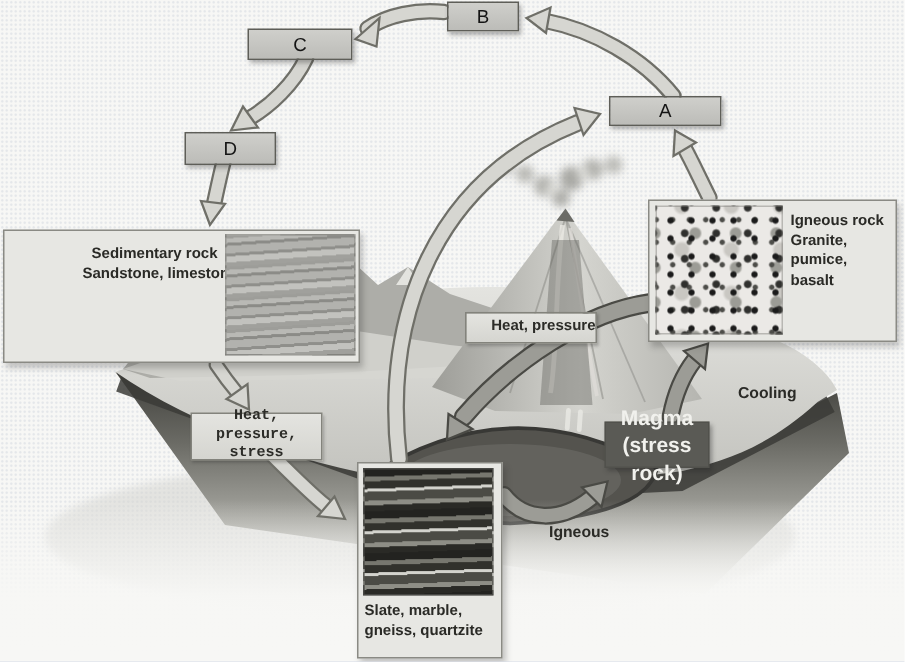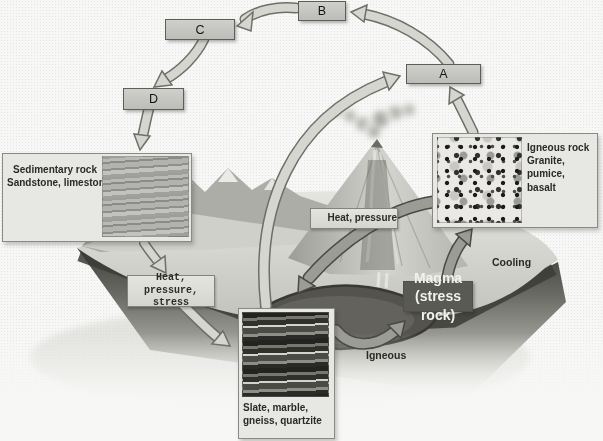--- a/index.html
+++ b/index.html
@@ -224,21 +224,21 @@
   <div class="slot" style="left:298px;top:1px;width:46px;height:18px;">
     <span>B</span>
   </div>
   <div class="slot" style="left:165px;top:19px;width:68px;height:19px;">
     <span>C</span>
   </div>
   <div class="slot" style="left:123px;top:88px;width:59px;height:20px;">
     <span>D</span>
   </div>
 
-  <div class="rockbox" style="left:2px;top:153px;width:188px;height:87px;">
+  <div class="rockbox" style="left:2px;top:153px;width:188px;height:87px;padding-left:48px;">
     <div class="rocktext" style="right:94px;top:9px;width:90px;text-align:right;">
       <div>Sedimentary rock</div>
       <div style="white-space:nowrap;">Sandstone, limestone</div>
     </div>
     <div class="rockimg tex-sed" style="right:2px;top:2px;width:87px;height:81px;"></div>
   </div>
 
   <div class="rockbox" style="left:432px;top:133px;width:164px;height:93px;">
     <div class="rockimg tex-ign" style="left:4px;top:3px;width:85px;height:86px;"></div>
     <div class="rocktext" style="left:94px;top:7px;width:68px;">

